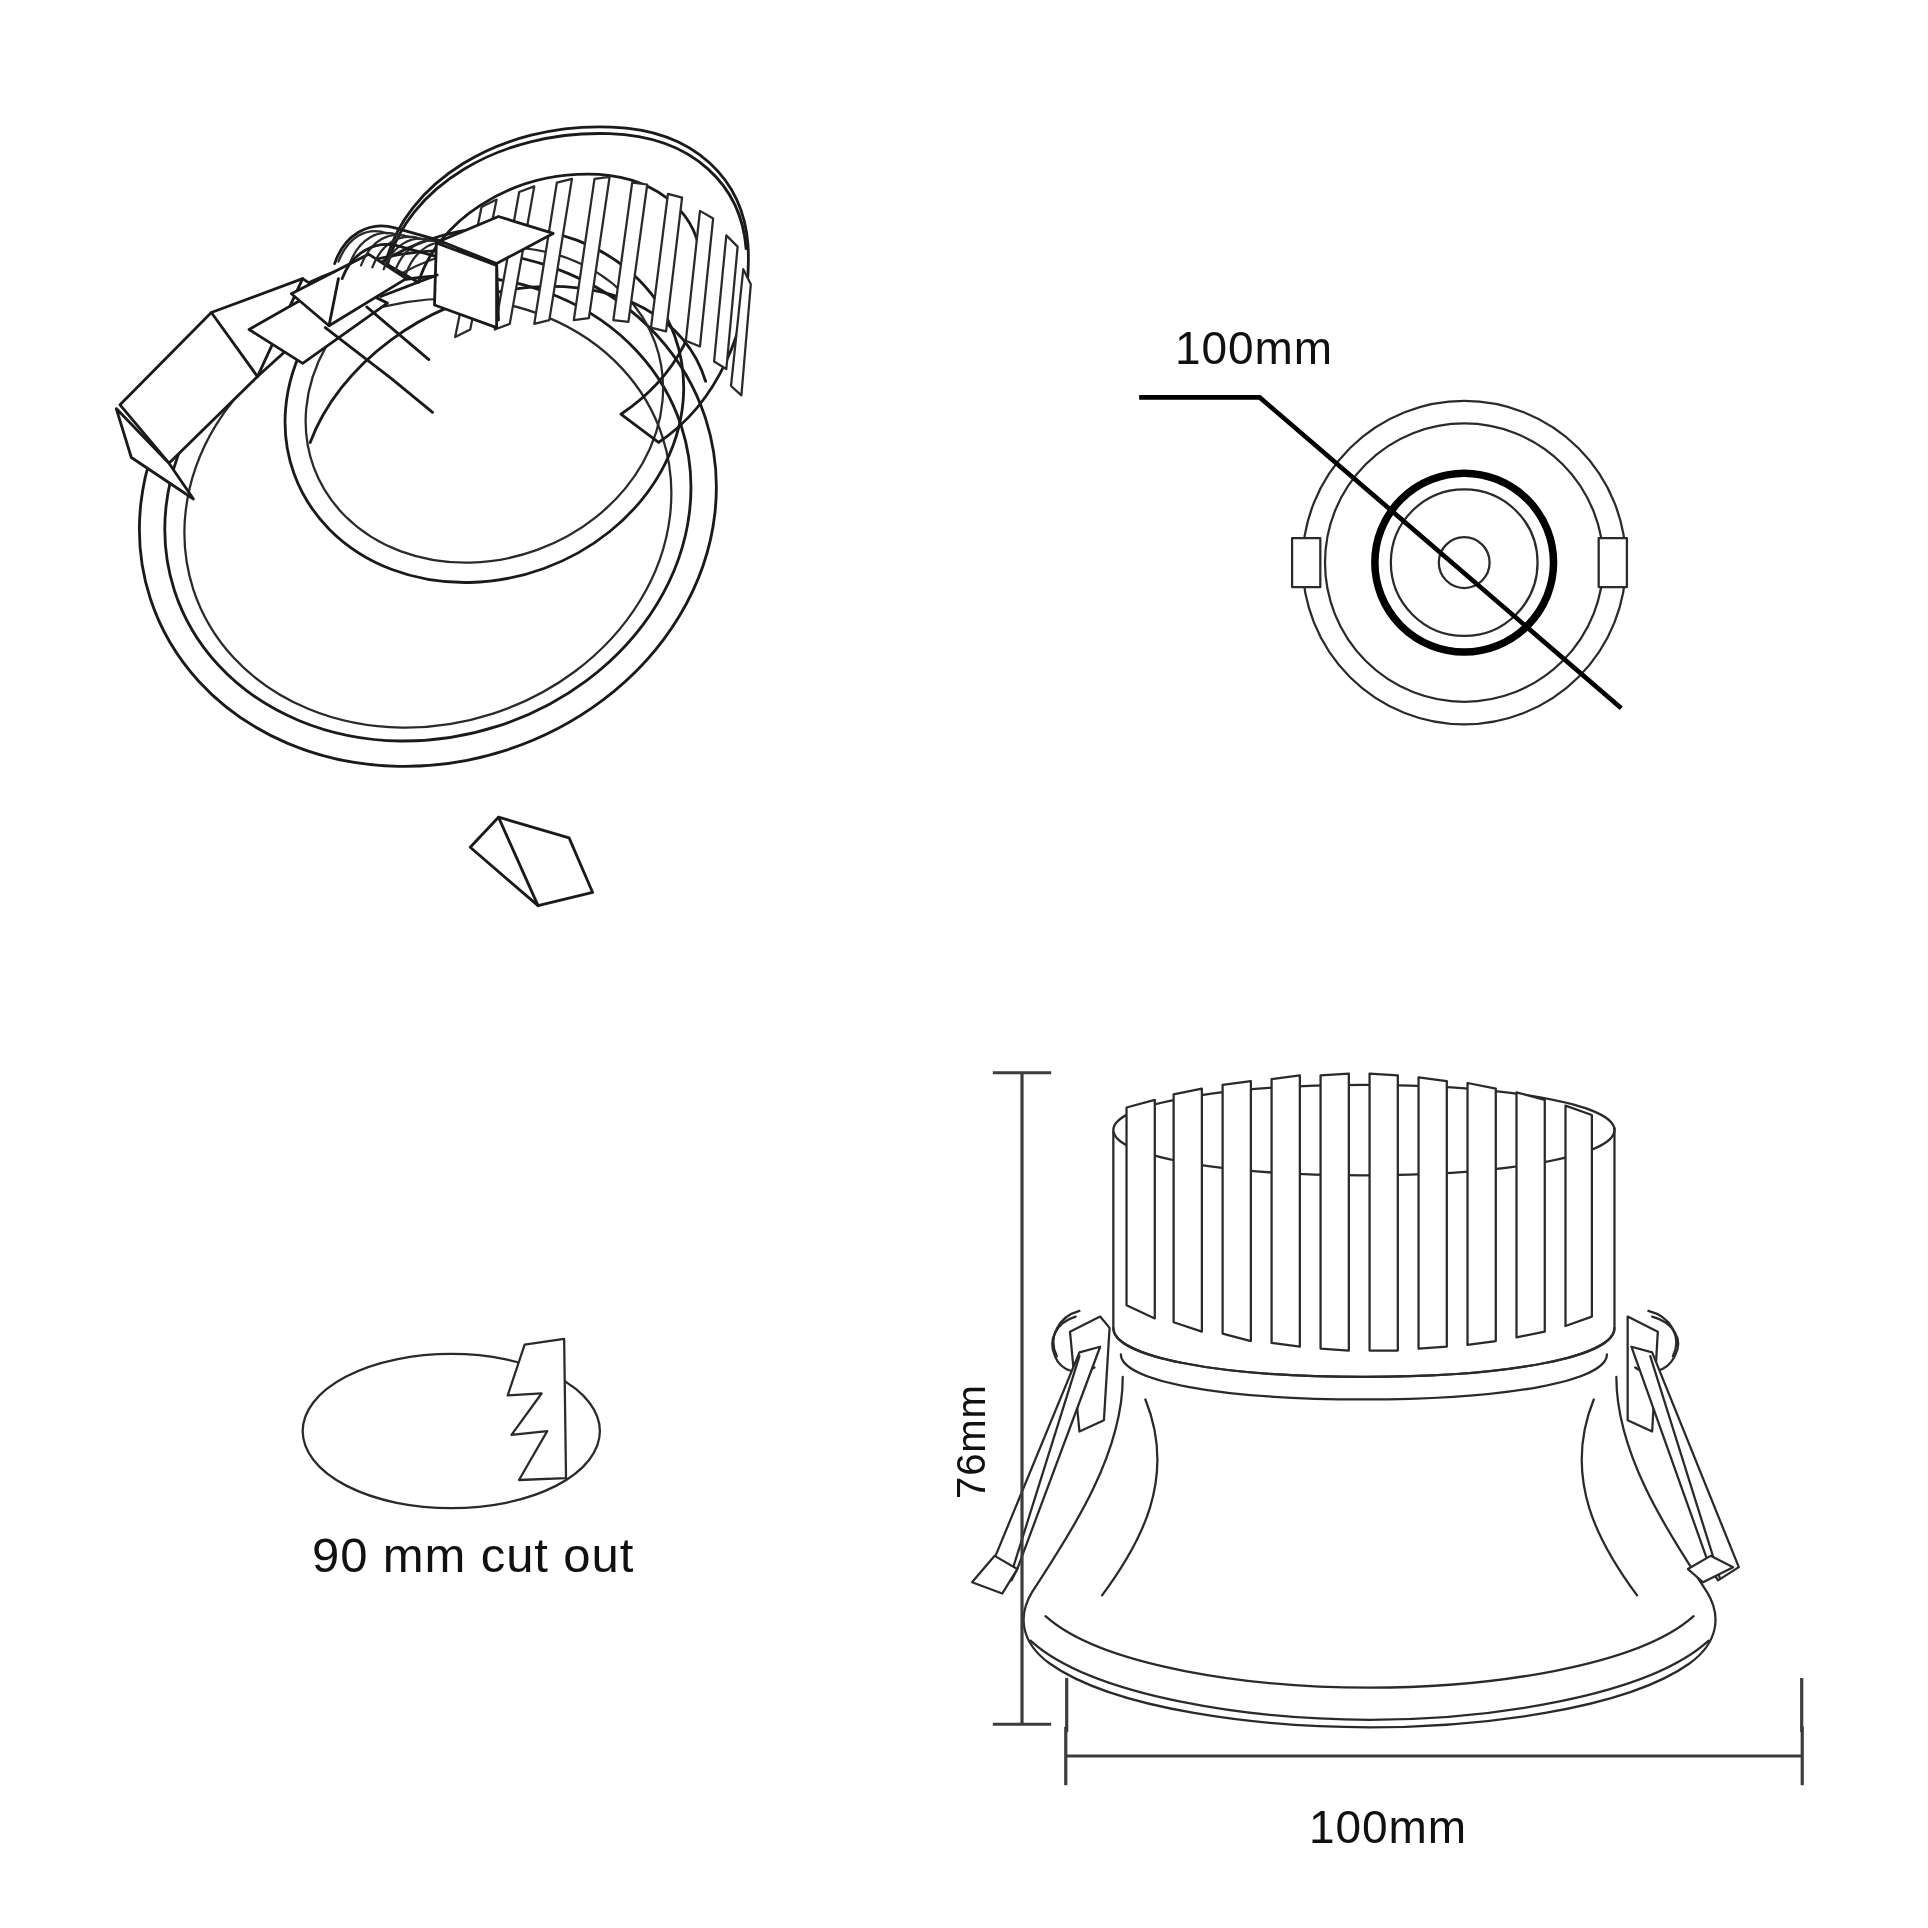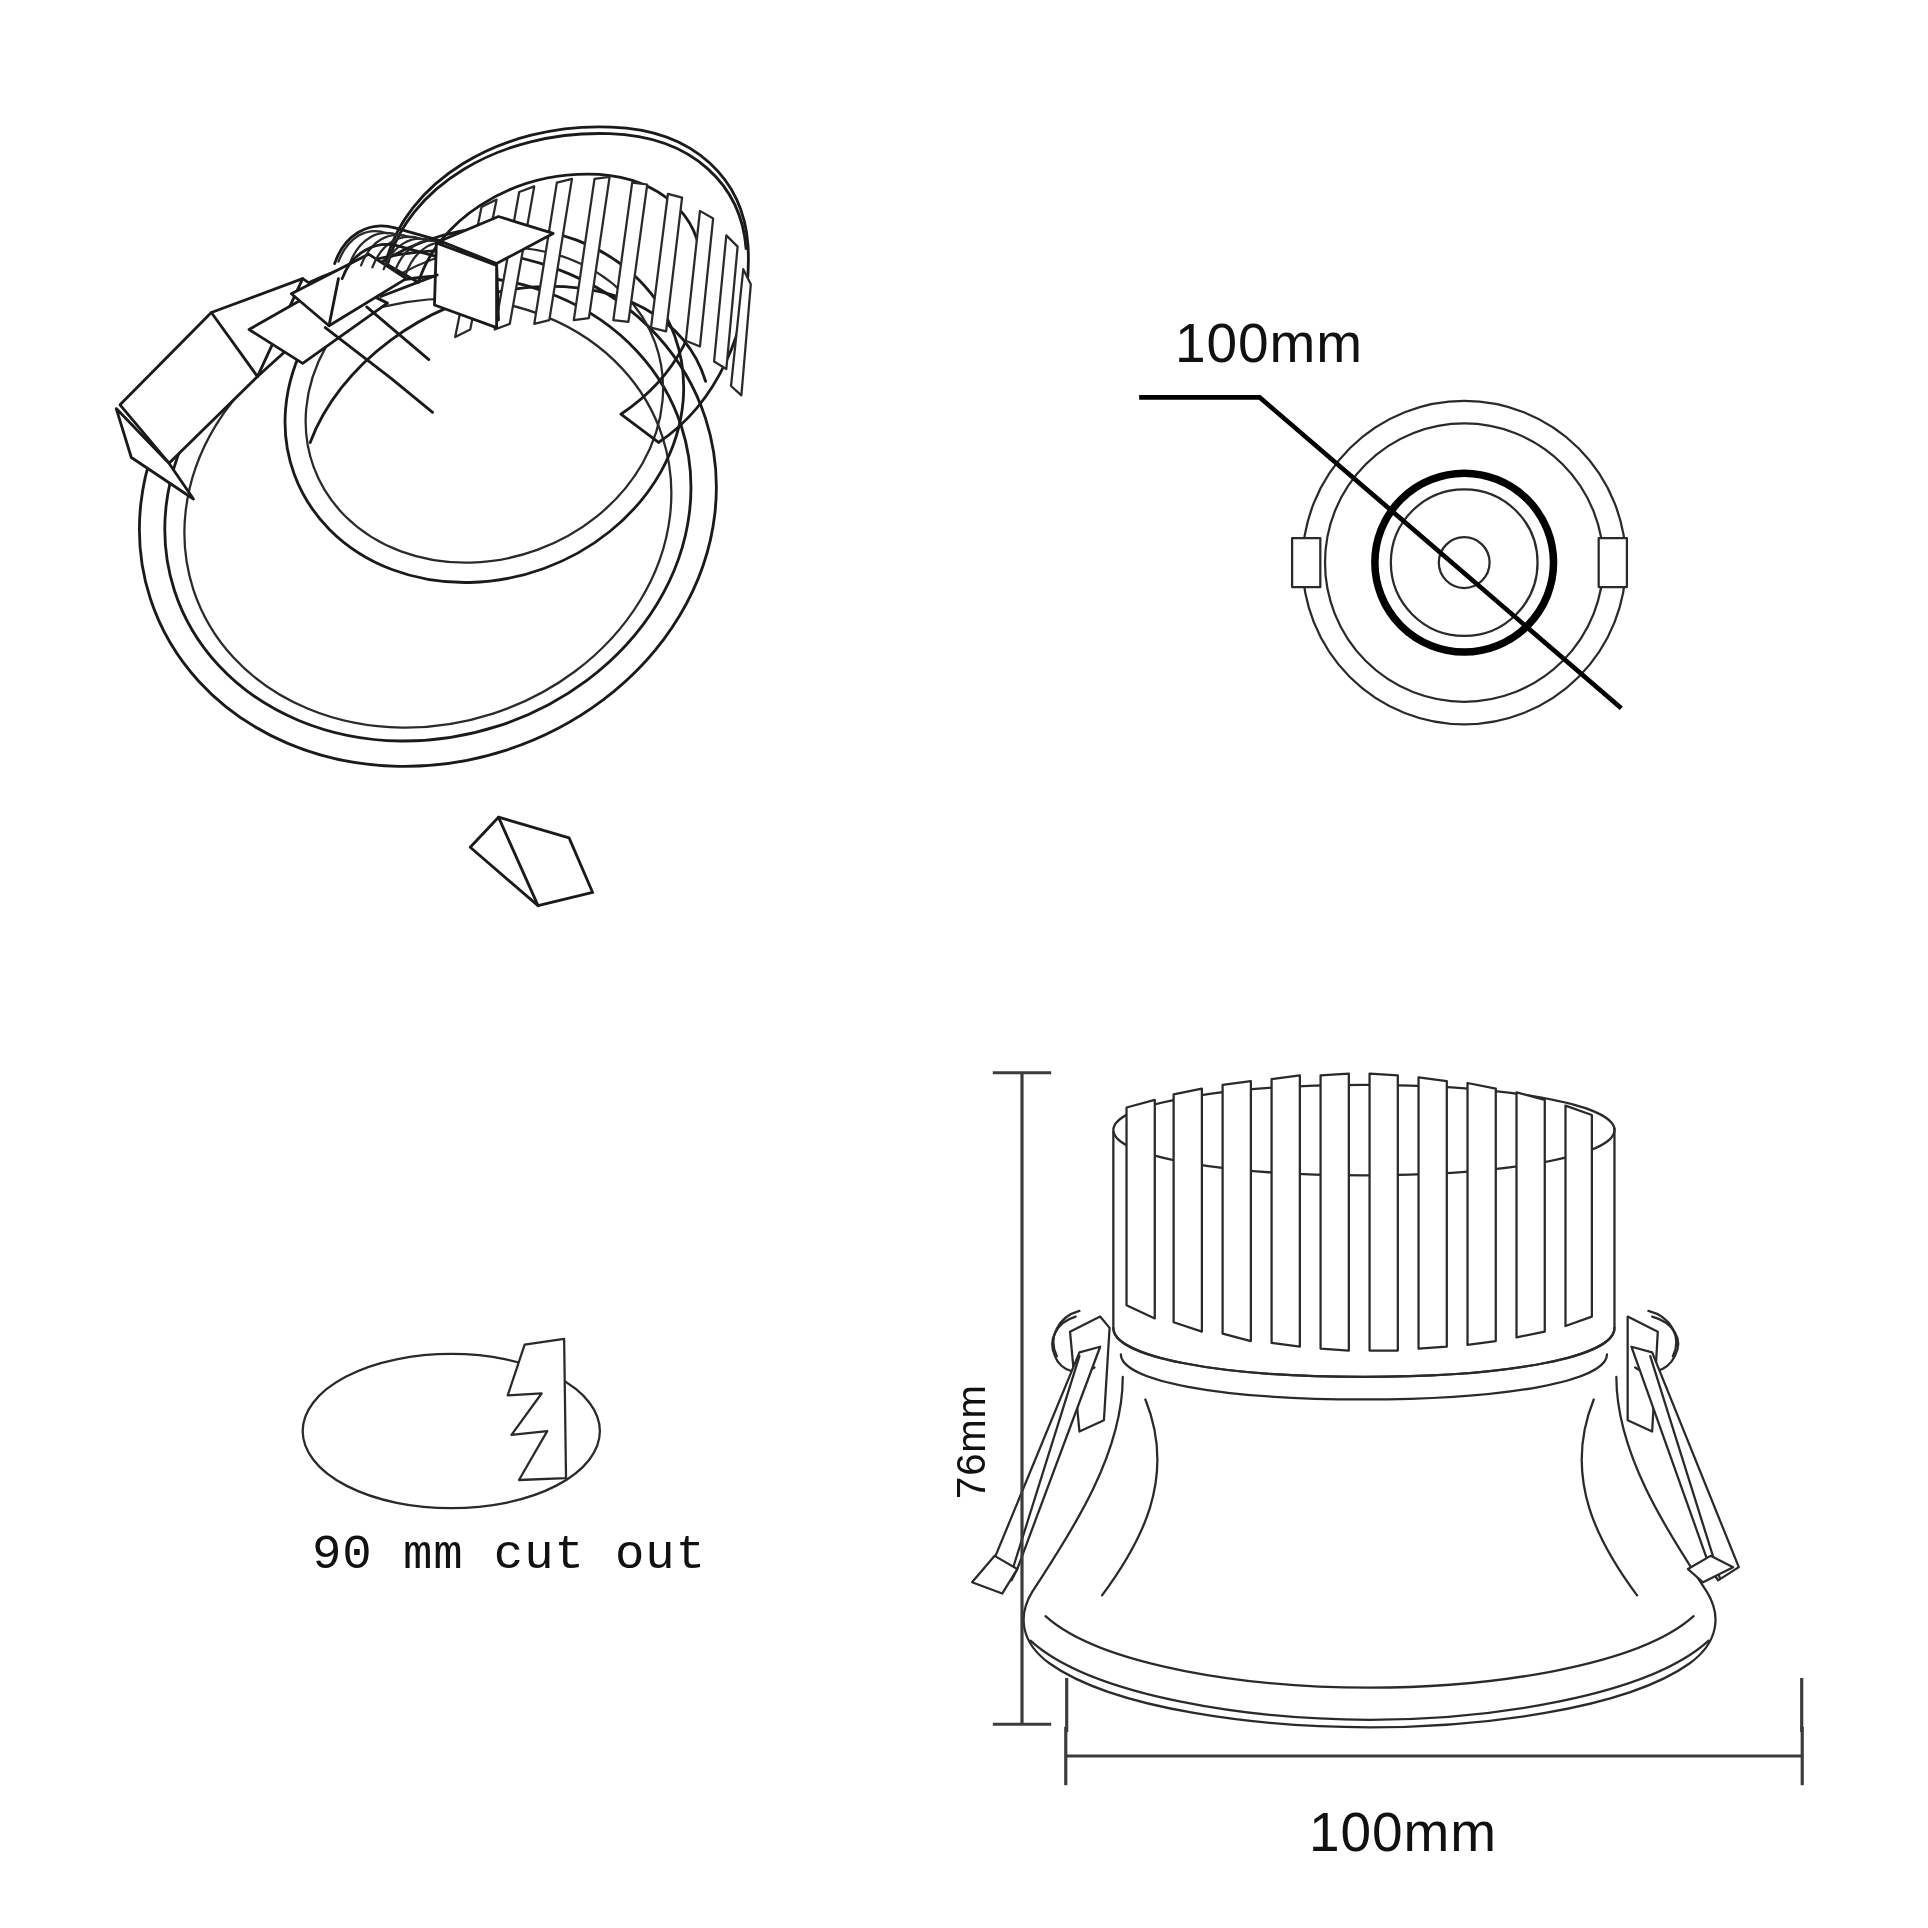--- a/index.html
+++ b/index.html
@@ -31,28 +31,28 @@
   .dim  { fill: none; stroke: #3c3c3c; stroke-width: 3.4; stroke-linecap: butt; }
   .lead { fill: none; stroke: #000000; stroke-width: 5; stroke-linecap: butt; }
   .dimtext {
     position: absolute;
     font-family: "Liberation Sans", sans-serif;
     font-size: 40px;
     letter-spacing: 0.9px;
     color: #111111;
     white-space: nowrap;
   }
-  .dimtext.big { font-size: 55px; }
+  .dimtext.big { font-size: 46px; }
   .vert-label {
     transform: rotate(-90deg);
     transform-origin: left top;
   }
   .caption {
     position: absolute;
-    font-family: Liberation Mono, monospace;
+    font-family: Liberation Sans, sans-serif;
     font-size: 49px;
     letter-spacing: 0.9px;
     color: #111111;
     white-space: nowrap;
   }
 </style>
 </head>
 <body>
 
 <div id="sheet">

